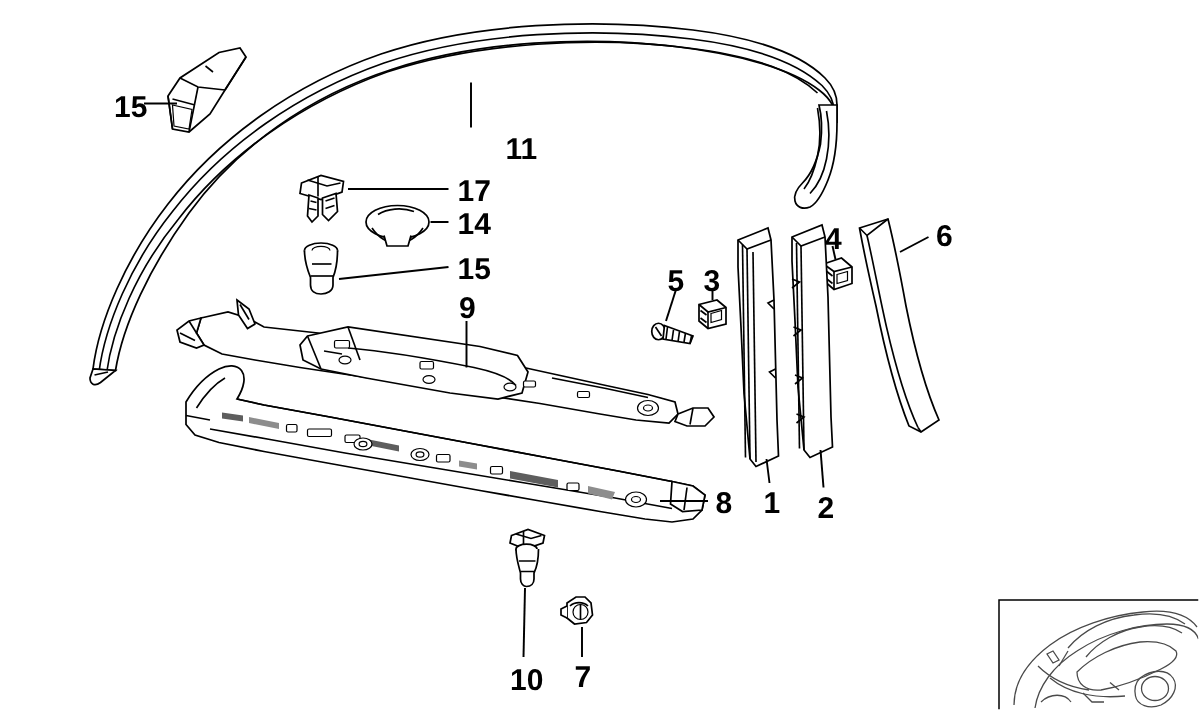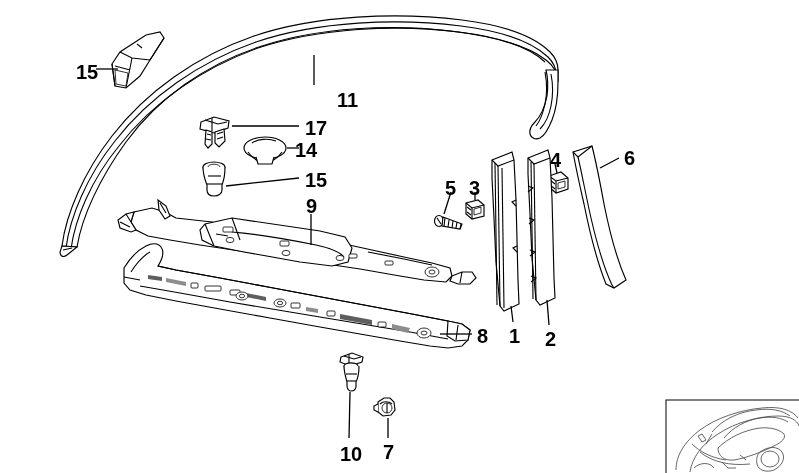--- a/index.html
+++ b/index.html
@@ -355,21 +355,21 @@
 
       <path class="thumb-ln" d="M722,462 L728,468 L736,468"></path>
       <path class="thumb-ln" d="M740,455 L746,460"></path>
     </g>
 
   </svg>
 
   <div class="part-label" style="left:76px;  top:62px;">15</div>
   <div class="part-label" style="left:305px; top:90px;margin-left:32px;">11</div>
   <div class="part-label" style="left:305px; top:118px;">17</div>
-  <div class="part-label" style="left:295px; top:140px;text-align:center;">14</div>
+  <div class="part-label" style="left:305px; top:140px;text-align:center;">14</div>
   <div class="part-label" style="left:305px; top:170px;">15</div>
   <div class="part-label" style="left:306px; top:196px;">9</div>
   <div class="part-label" style="left:445px; top:178px;">5</div>
   <div class="part-label" style="left:469px; top:178px;">3</div>
   <div class="part-label" style="left:550px; top:150px;">4</div>
   <div class="part-label" style="left:624px; top:148px;">6</div>
   <div class="part-label" style="left:477px; top:326px;">8</div>
   <div class="part-label" style="left:509px; top:326px;">1</div>
   <div class="part-label" style="left:545px; top:329px;">2</div>
   <div class="part-label" style="left:340px; top:444px;">10</div>

